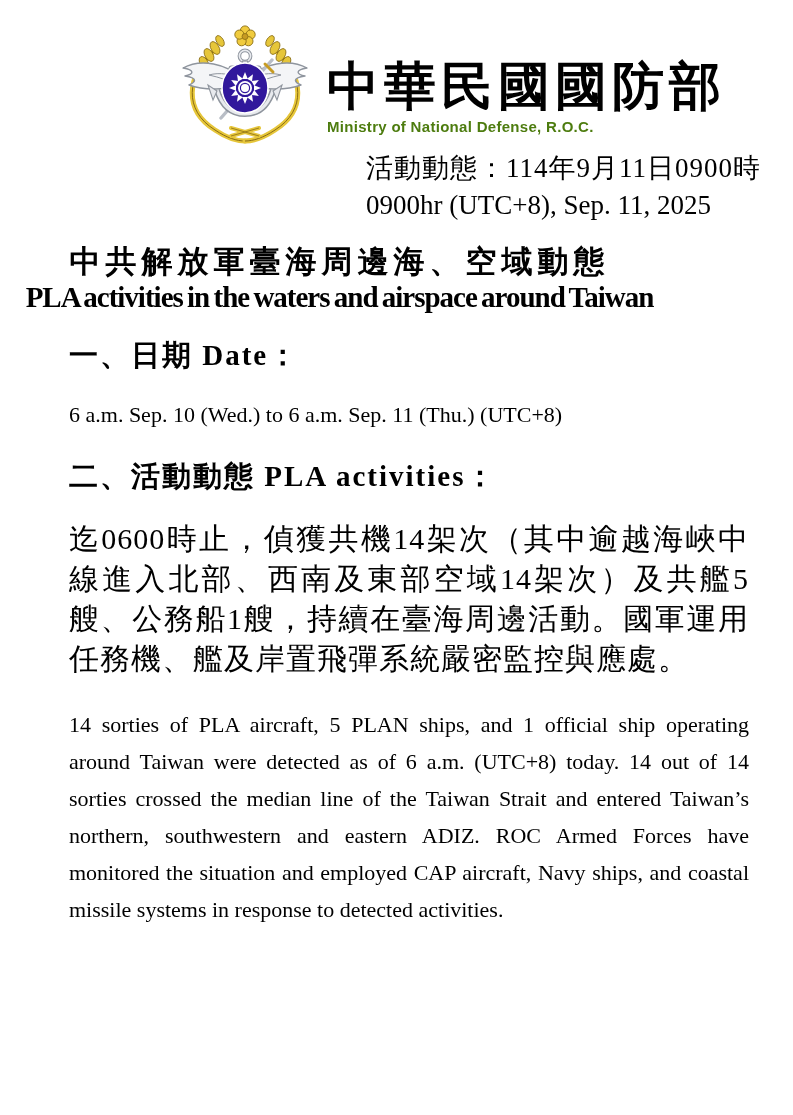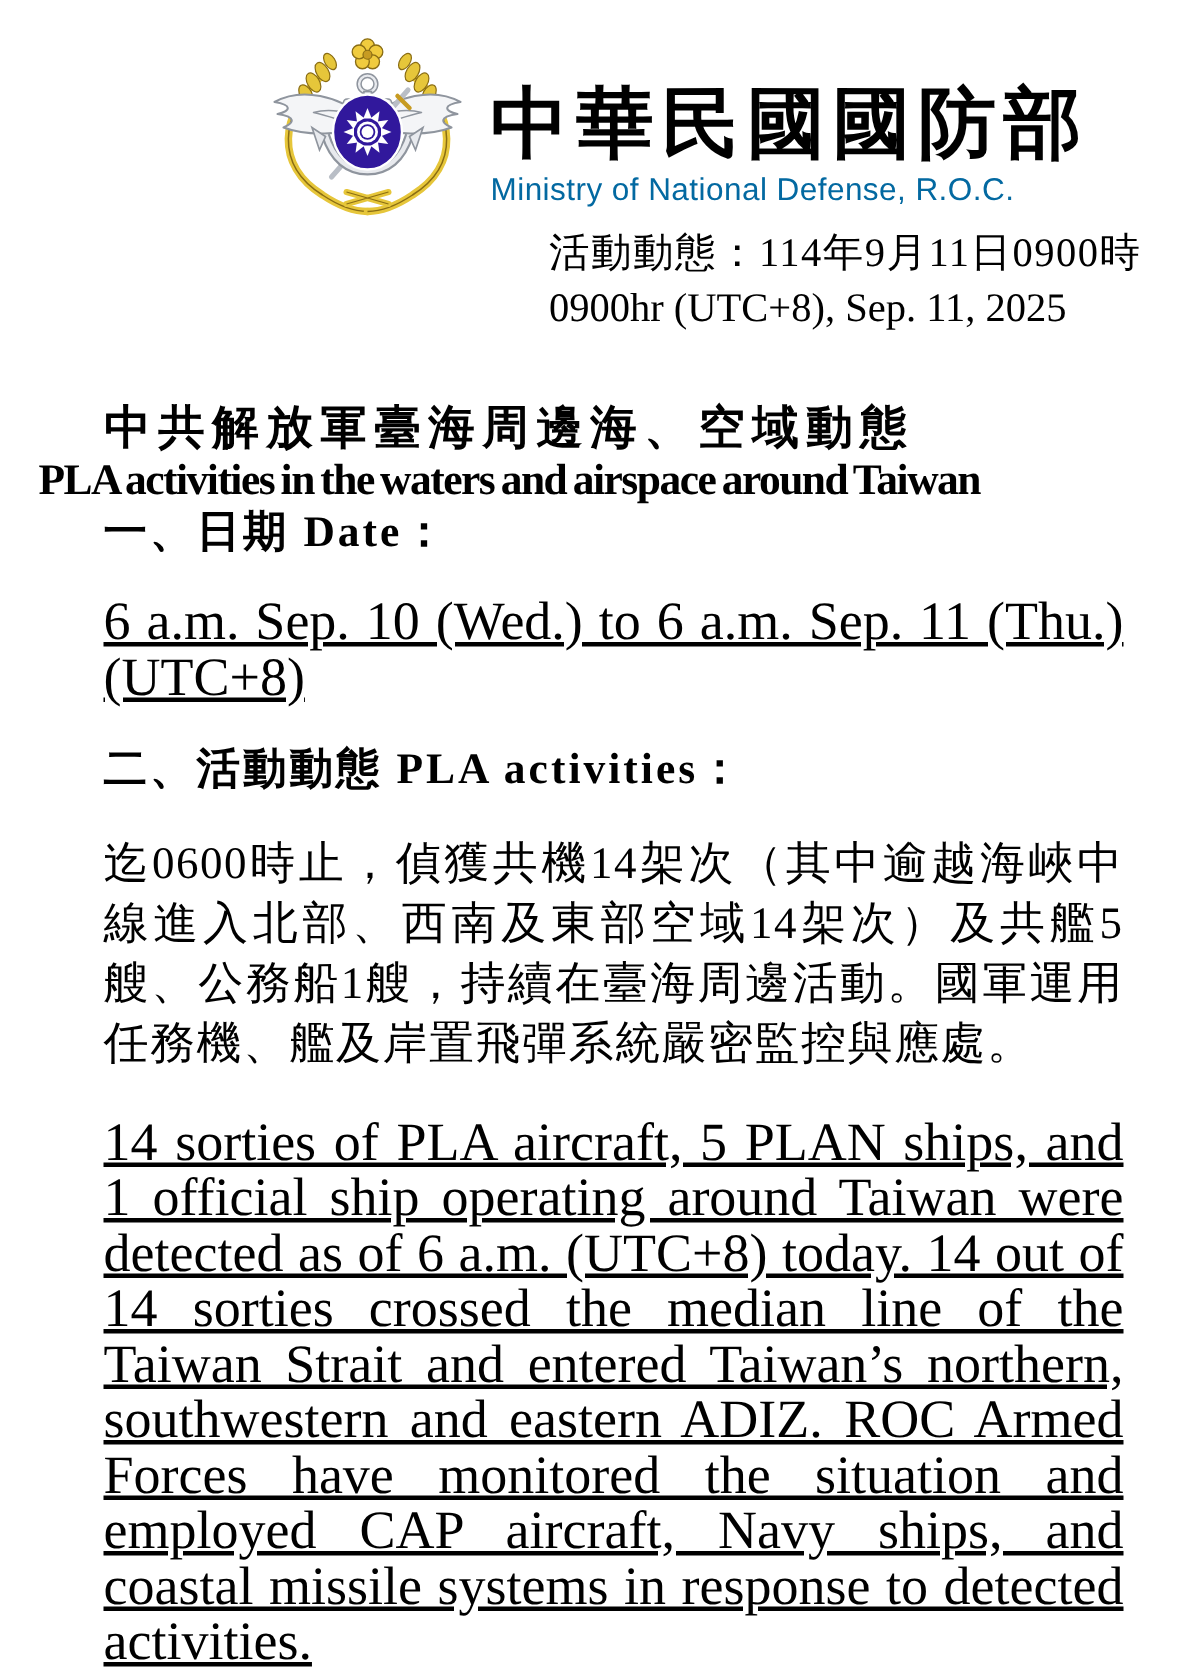--- a/index.html
+++ b/index.html
@@ -37,24 +37,24 @@
   .org-zh {
     font-size: 52px;
     line-height: 1.0;
     font-weight: 600;
     letter-spacing: 5px;
     white-space: nowrap;
   }
   .org-en {
     margin-top: 5px;
     font-family: "Liberation Sans", sans-serif;
-    font-weight: normal;
-    font-size: 21px;
+    font-weight: bold;
+    font-size: 15px;
     letter-spacing: 0.3px;
-    color: #0369a1;
+    color: #4d7c0f;
     white-space: nowrap;
   }
 
   
   .release-block {
     position: absolute;
     top: 150px;
     left: 366px;
     font-size: 27px;
     line-height: 37px;
@@ -62,21 +62,20 @@
   .release-zh { letter-spacing: 1px; white-space: nowrap; }
   .release-en { white-space: nowrap; }
 
   
   .doc-title {
     position: absolute;
     top: 243px;
     left: 0;
     width: 679px;
     text-align: center;
-    margin-top: 23px;
   }
   .doc-title-zh {
     font-size: 31px;
     font-weight: bold;
     letter-spacing: 5px;
     line-height: 38px;
   }
   .doc-title-en {
     font-size: 29px;
     font-weight: bold;
@@ -99,24 +98,23 @@
     letter-spacing: 2px;
     line-height: 34px;
   }
   .para-zh {
     font-size: 30px;
     line-height: 40px;
     text-align: justify;
     letter-spacing: 1px;
   }
   .para-en {
-    font-size: 36px;
+    font-size: 22px;
     line-height: 37px;
     text-align: justify;
-    text-decoration: underline;
   }
   .mt-sec1   { margin-top: 0; }
   .mt-parazh1{ margin-top: 27px; }
   .mt-paraen1{ margin-top: 24px; }
   .mt-sec2   { margin-top: 26px; }
   .mt-parazh2{ margin-top: 26px; }
   .mt-paraen2{ margin-top: 27px; }
 </style>
 </head>
 <body>

